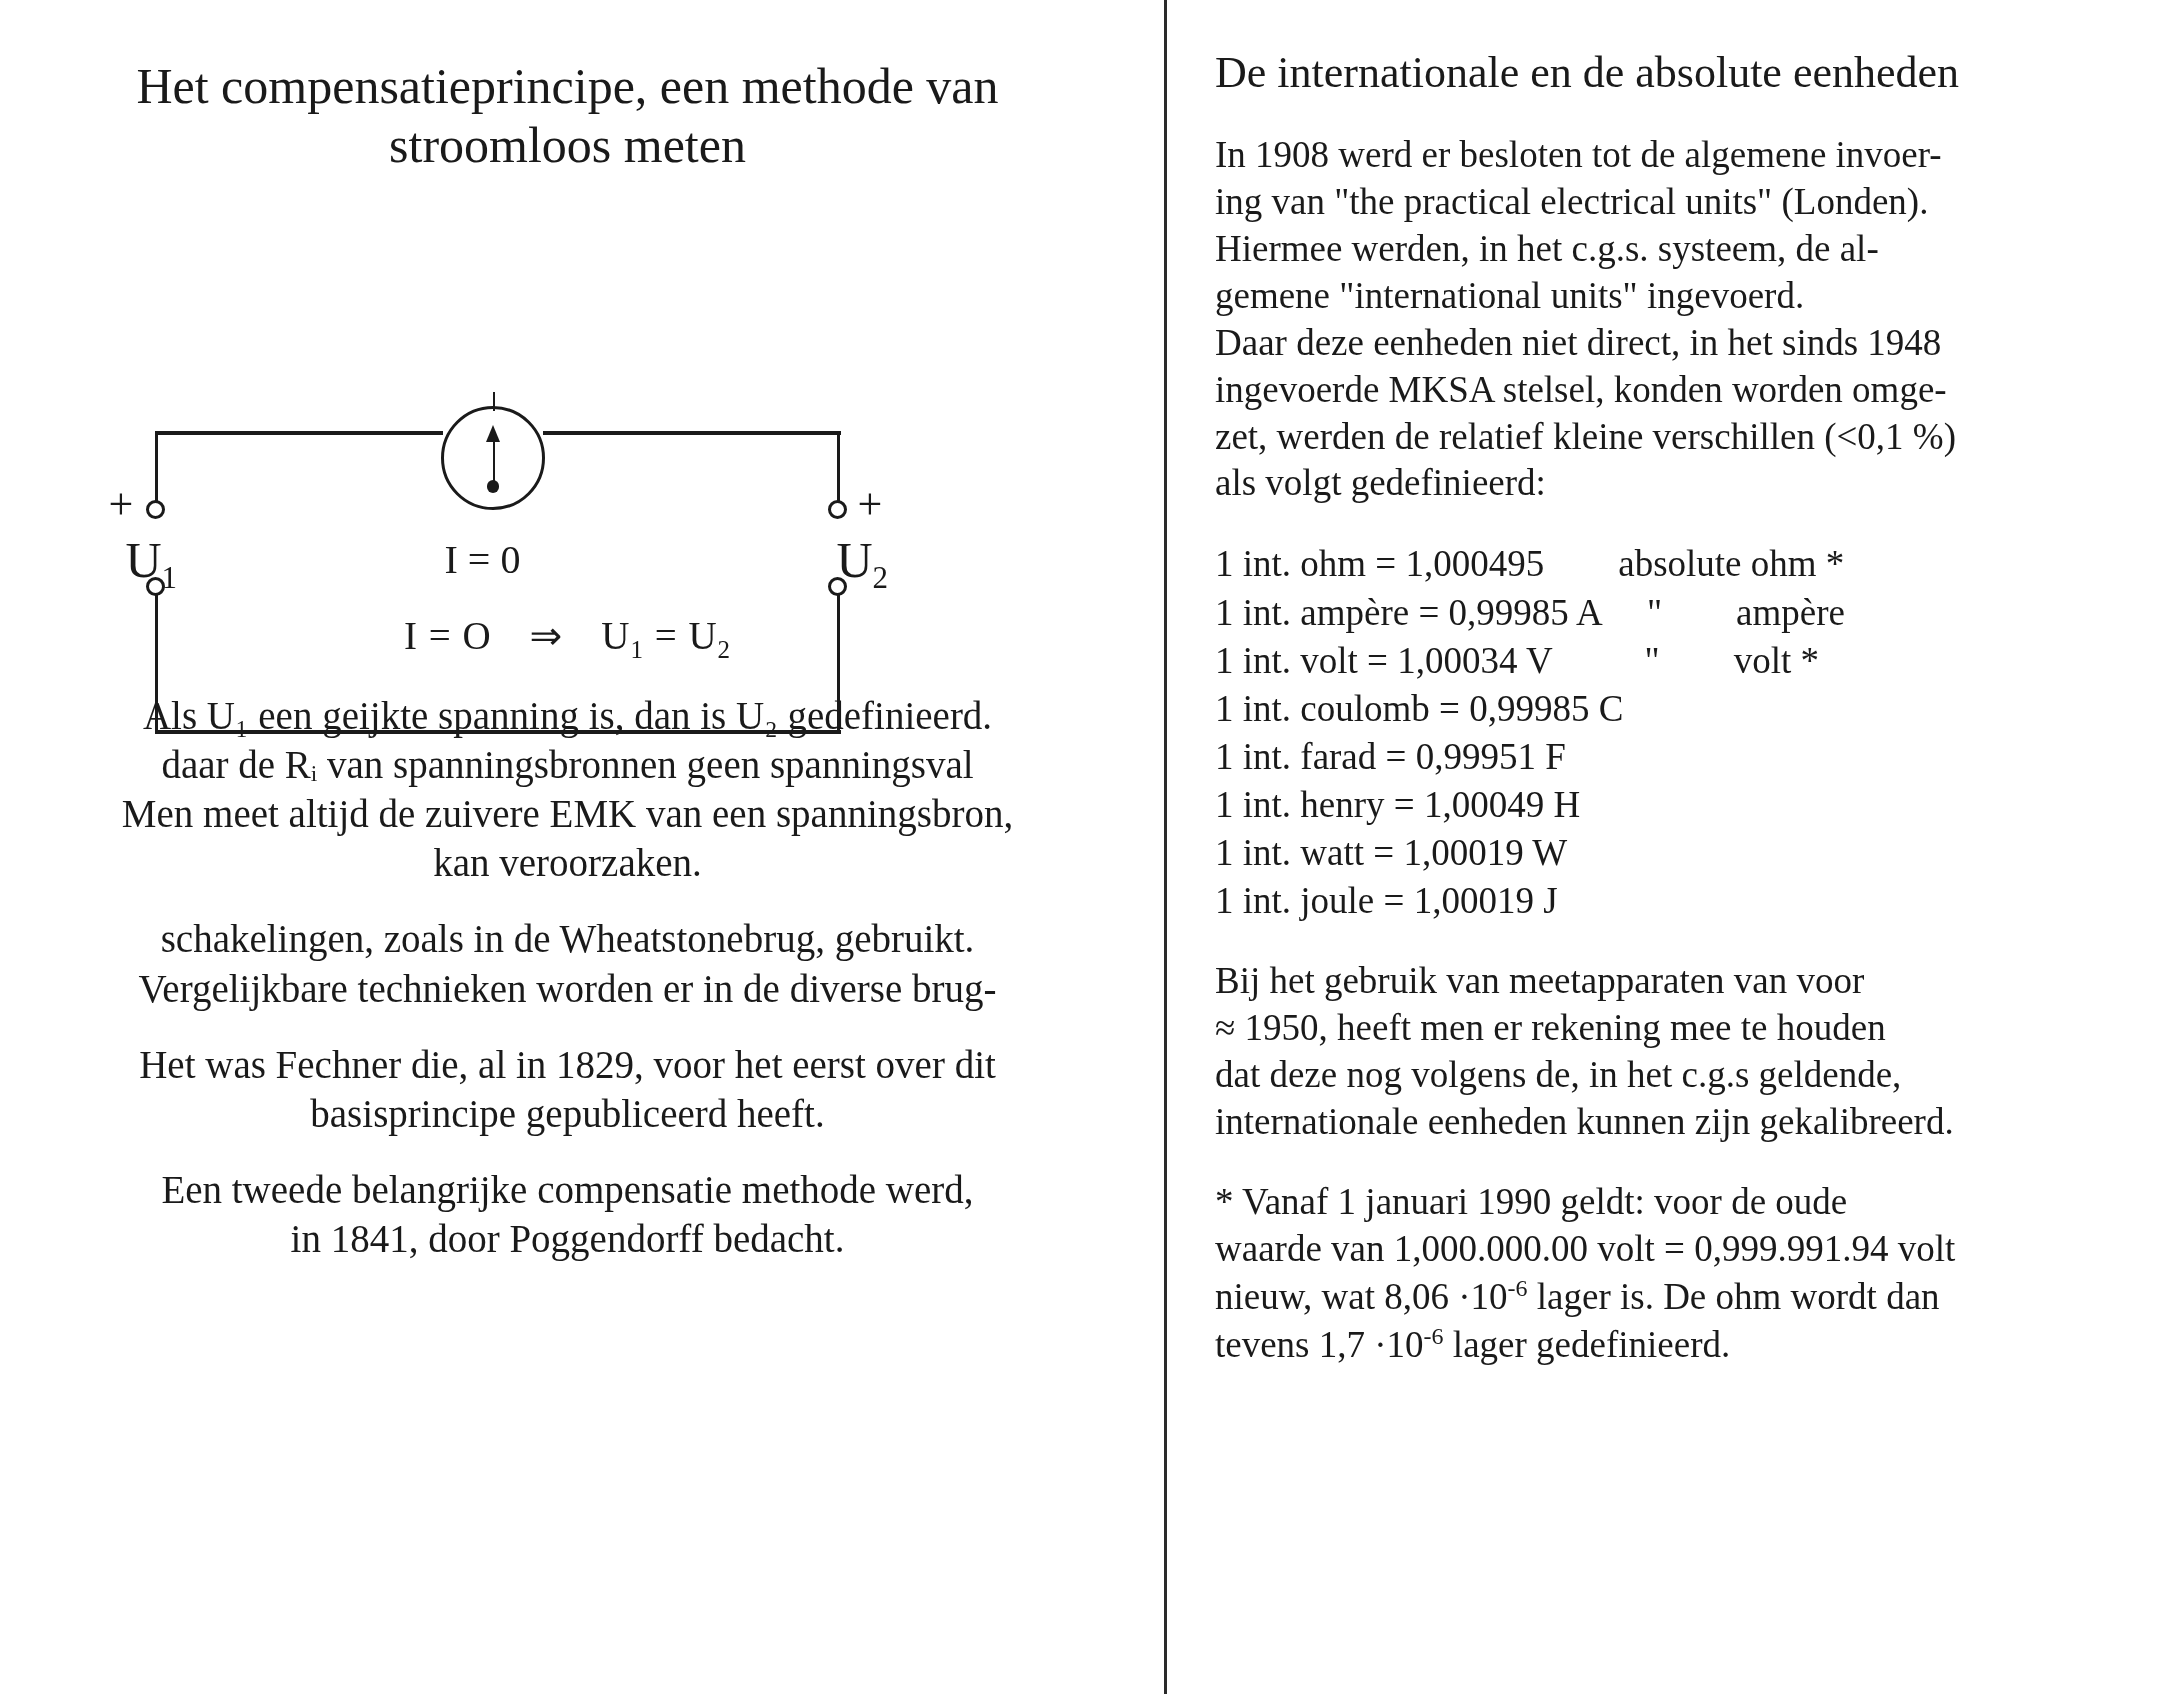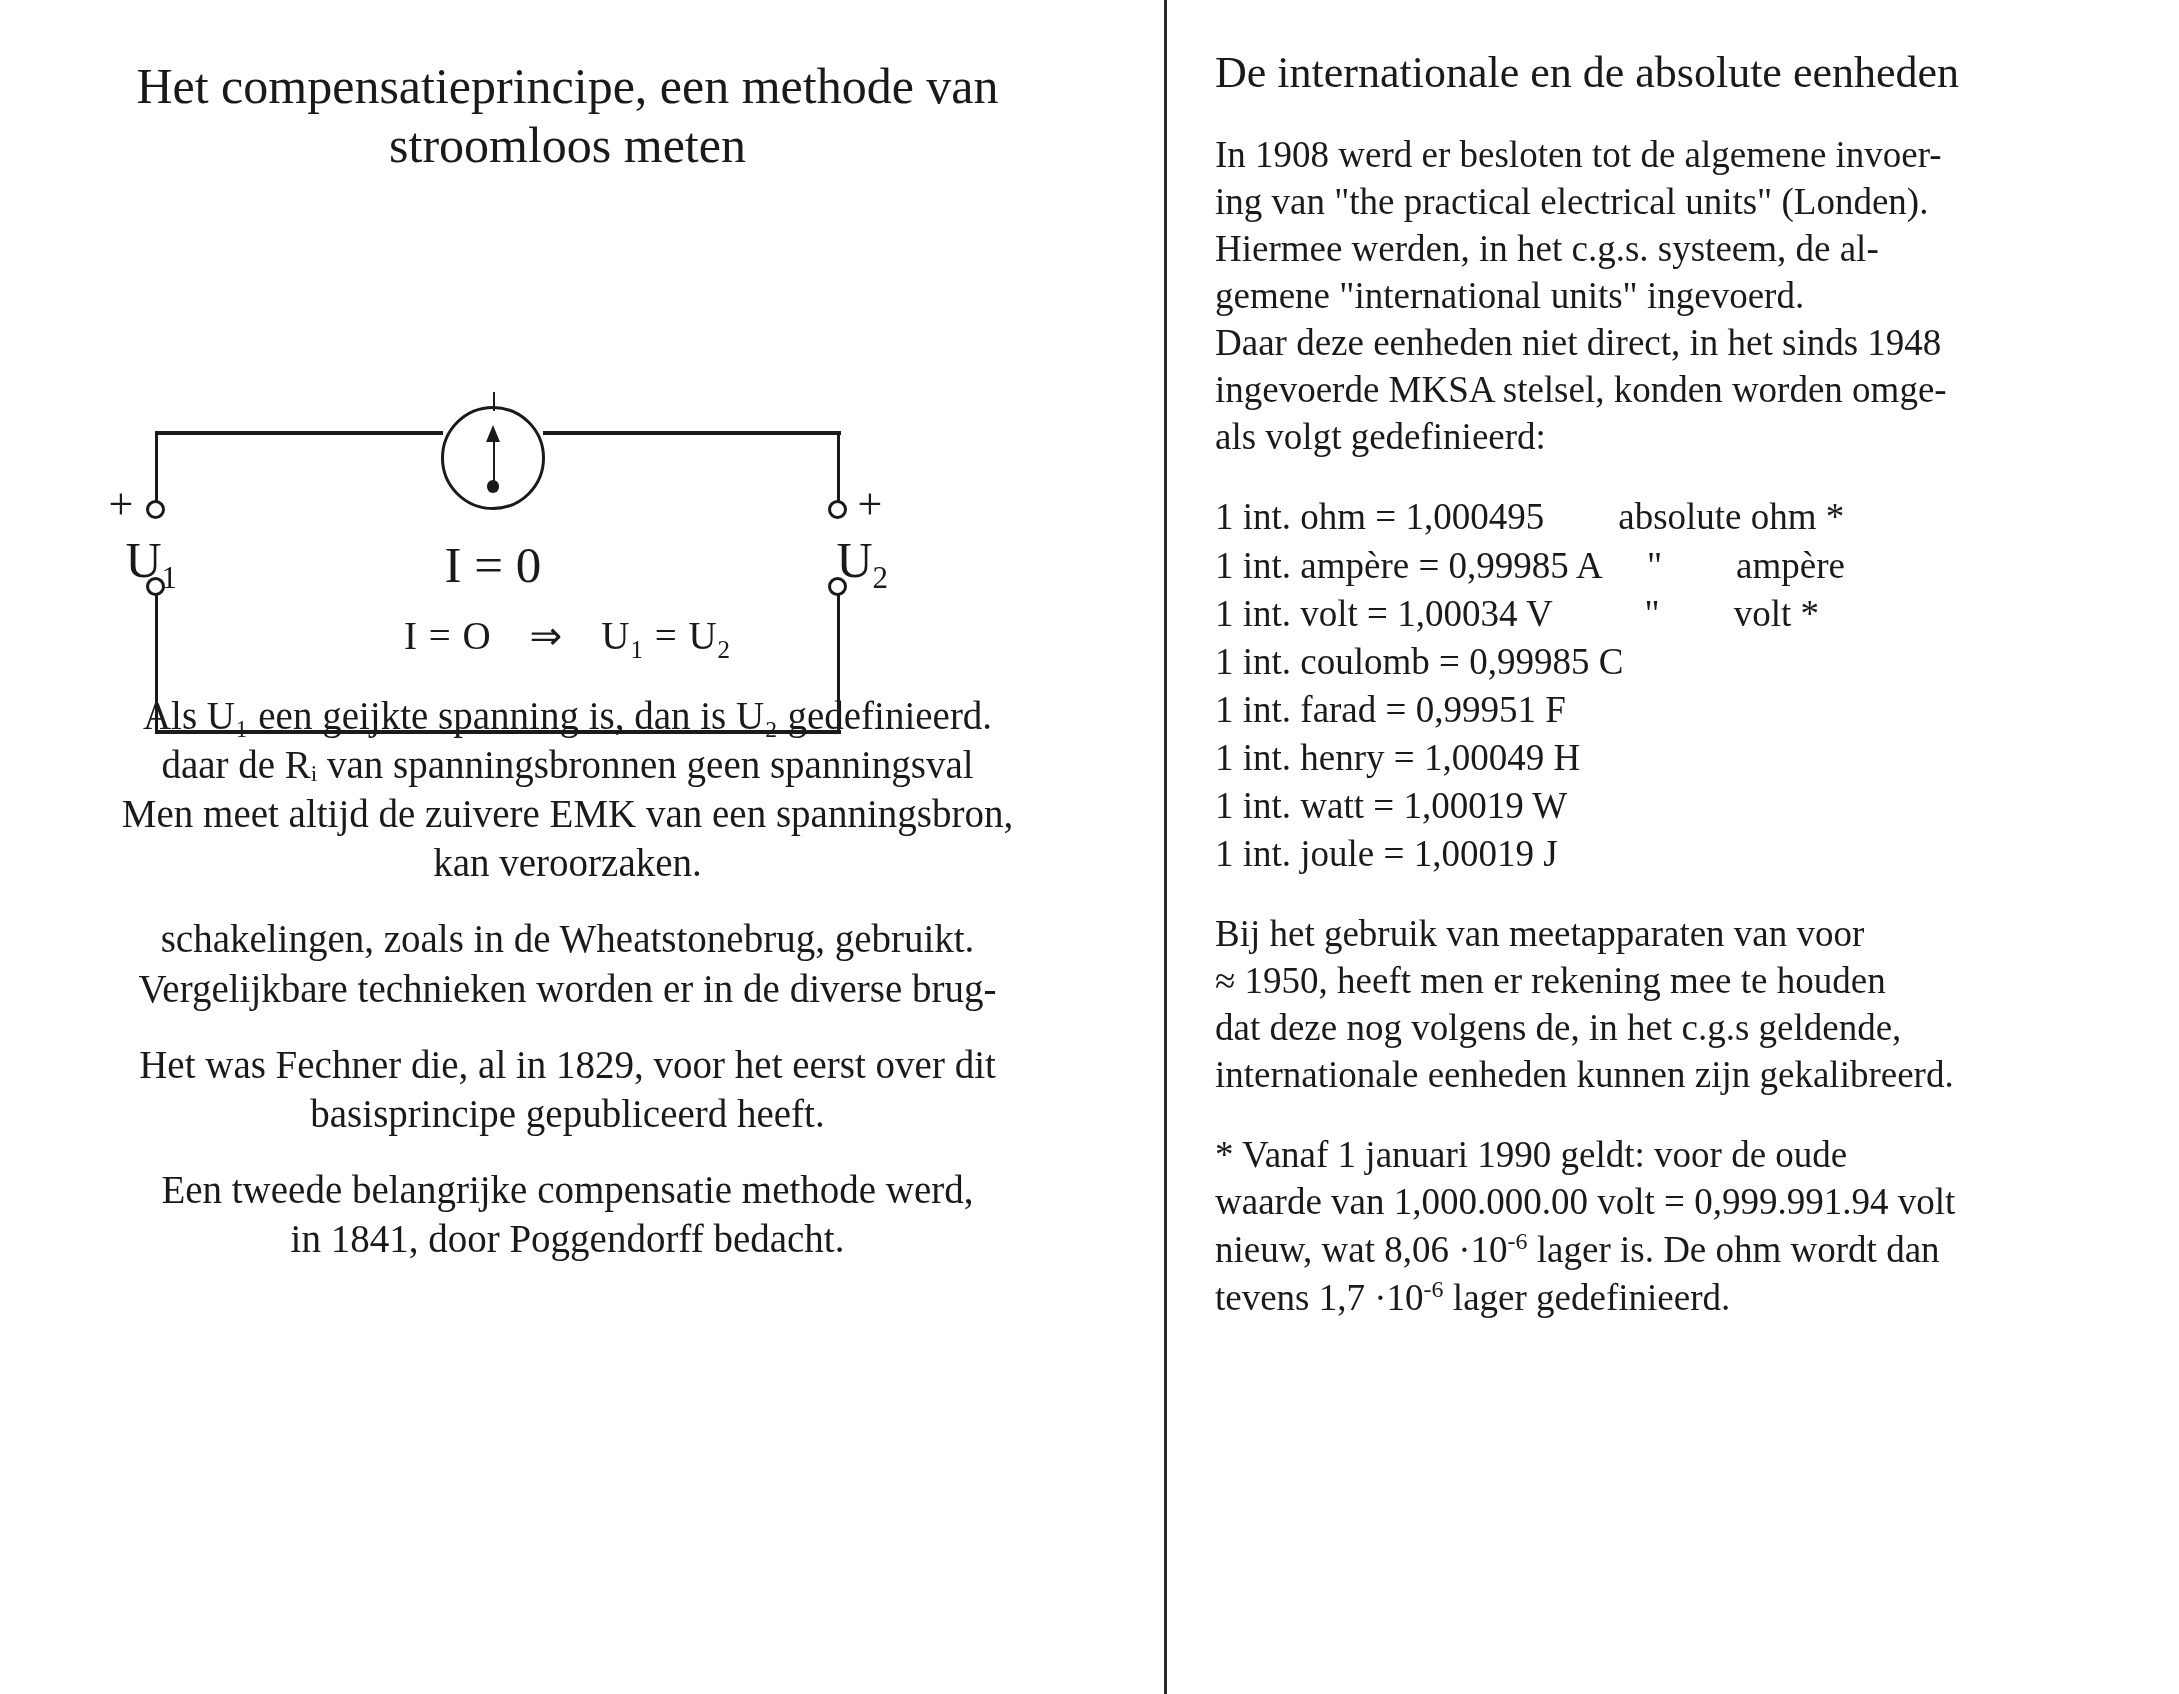--- a/index.html
+++ b/index.html
@@ -123,21 +123,21 @@
     line-height: 1;
   }
   .u-label {
     position: absolute;
     font-size: 50px;
     line-height: 1;
   }
   .u-label sub { font-size: 31px; }
   .i-label {
     position: absolute;
-    font-size: 51px;
+    font-size: 40px;
     line-height: 1;
   }
 
   
   .left-body {
     margin: 5.8px 0 0 0;
   }
   .ctext {
     text-align: center;
     font-size: 39px;
@@ -269,20 +269,21 @@
 
     <div class="right-title">De internationale en de absolute eenheden</div>
 
     <div class="rblock">
       <p class="rtext">In 1908 werd er besloten tot de algemene invoer-</p>
       <p class="rtext">ing van "the practical electrical units" (Londen).</p>
       <p class="rtext">Hiermee werden, in het c.g.s. systeem, de al-</p>
       <p class="rtext">gemene "international units" ingevoerd.</p>
       <p class="rtext">Daar deze eenheden niet direct, in het sinds 1948</p>
       <p class="rtext">ingevoerde MKSA stelsel, konden worden omge-</p>
+      <p class="rtext">zet, werden de relatief kleine verschillen (&lt;0,1 %)</p>
       <p class="rtext">als volgt gedefinieerd:</p>
     </div>
 
     <div class="rblock">
       <div class="unit-row">1 int. ohm = 1,000495        absolute ohm *</div>
       <div class="unit-row">1 int. ampère = 0,99985 A     "        ampère</div>
       <div class="unit-row">1 int. volt = 1,00034 V          "        volt *</div>
       <div class="unit-row">1 int. coulomb = 0,99985 C</div>
       <div class="unit-row">1 int. farad = 0,99951 F</div>
       <div class="unit-row">1 int. henry = 1,00049 H</div>

